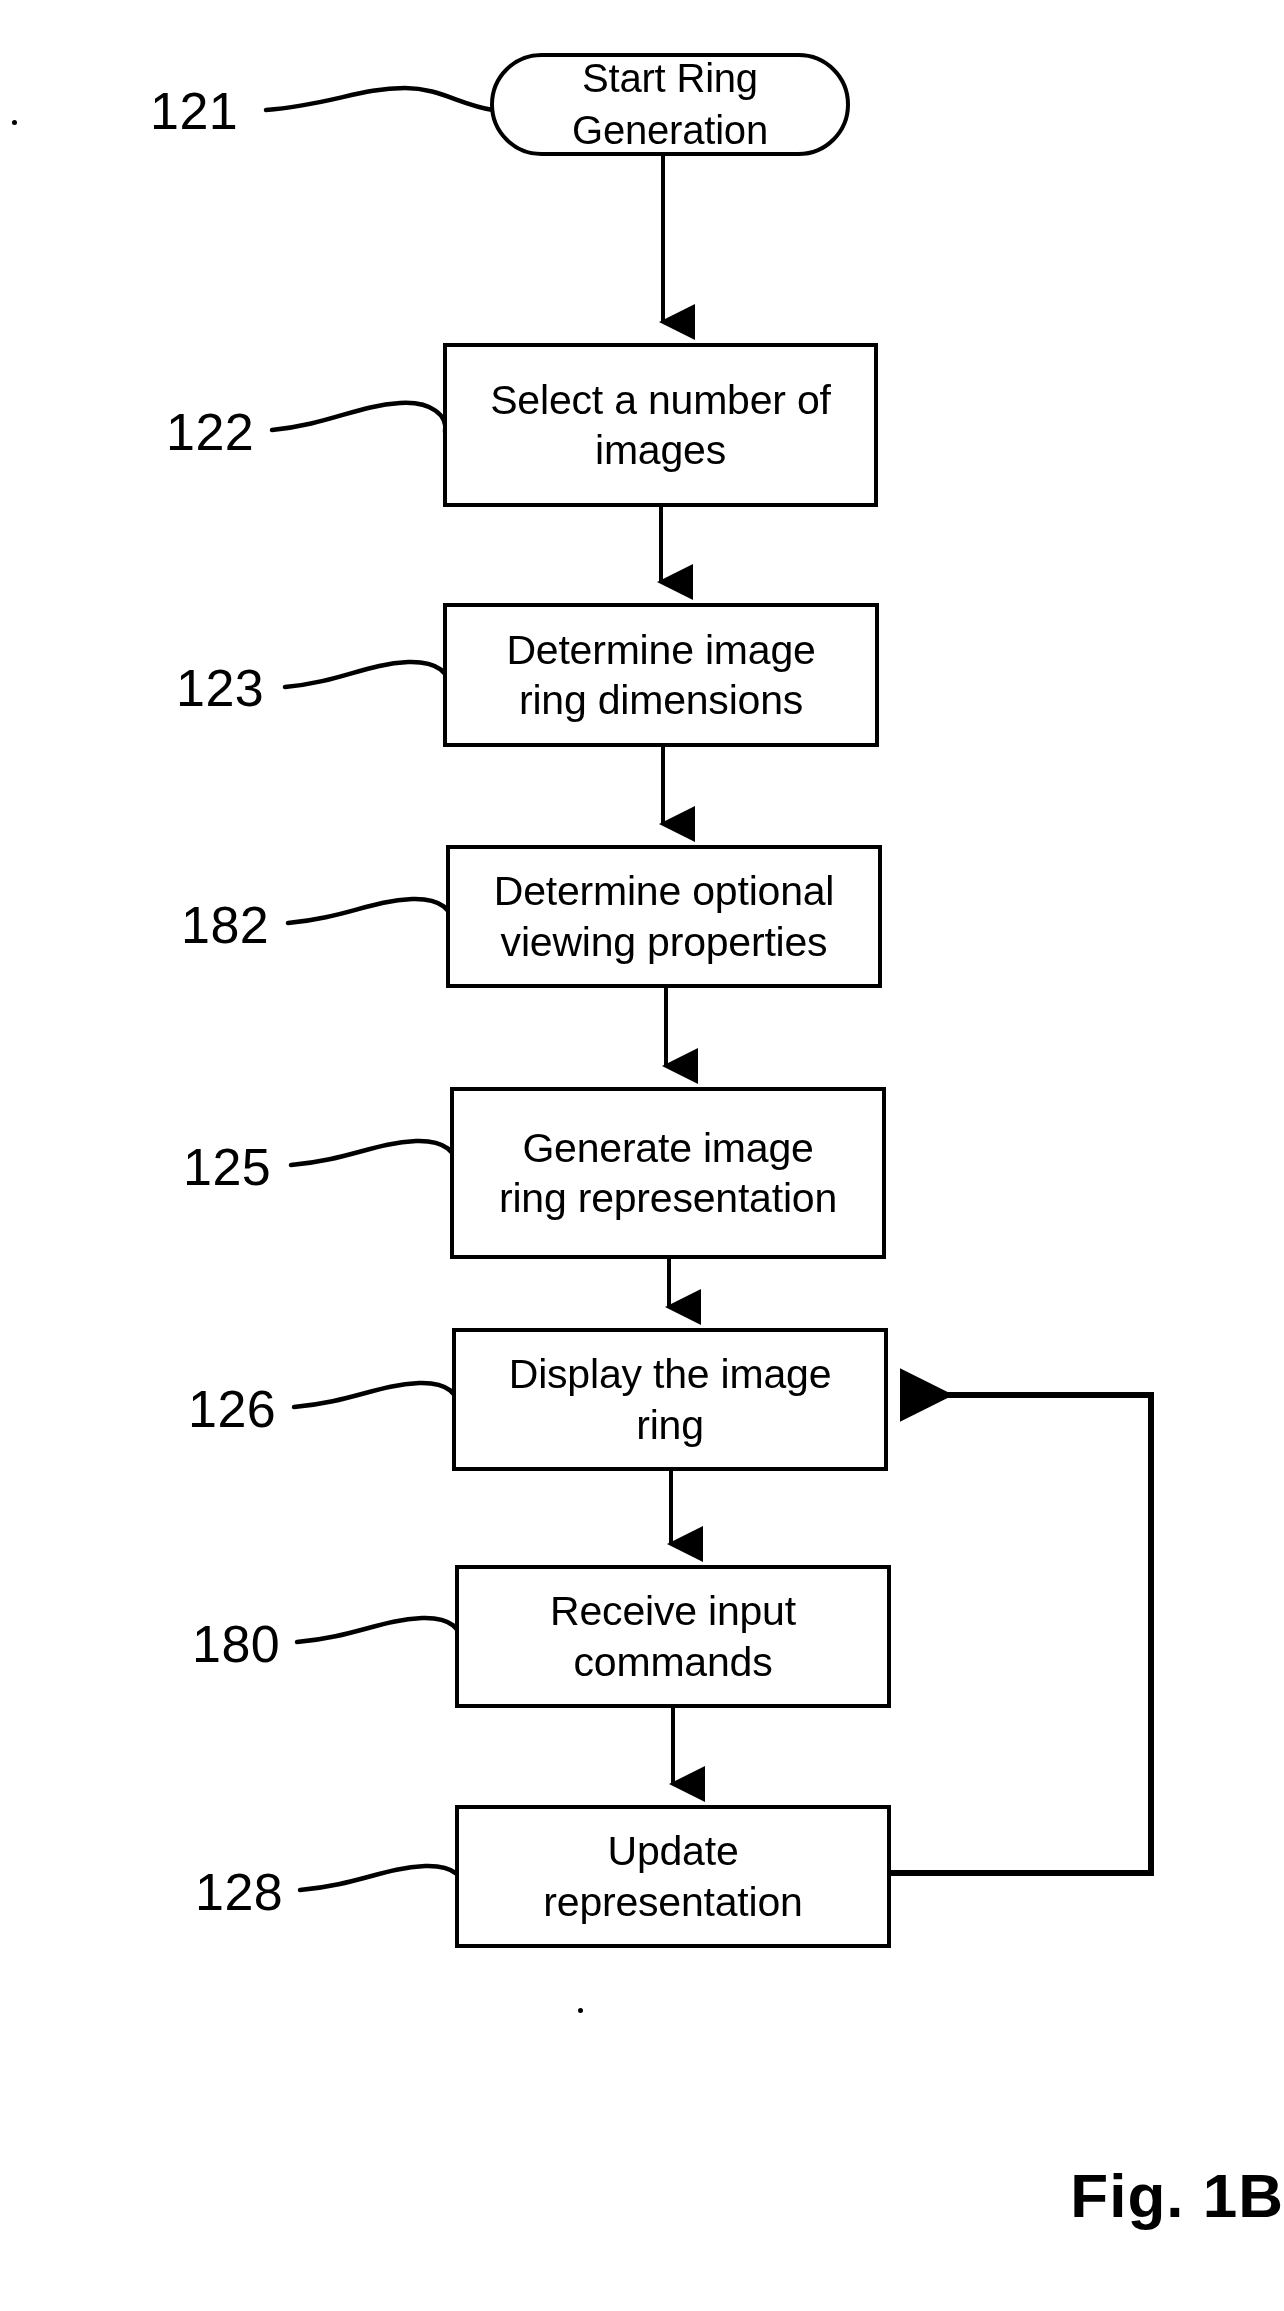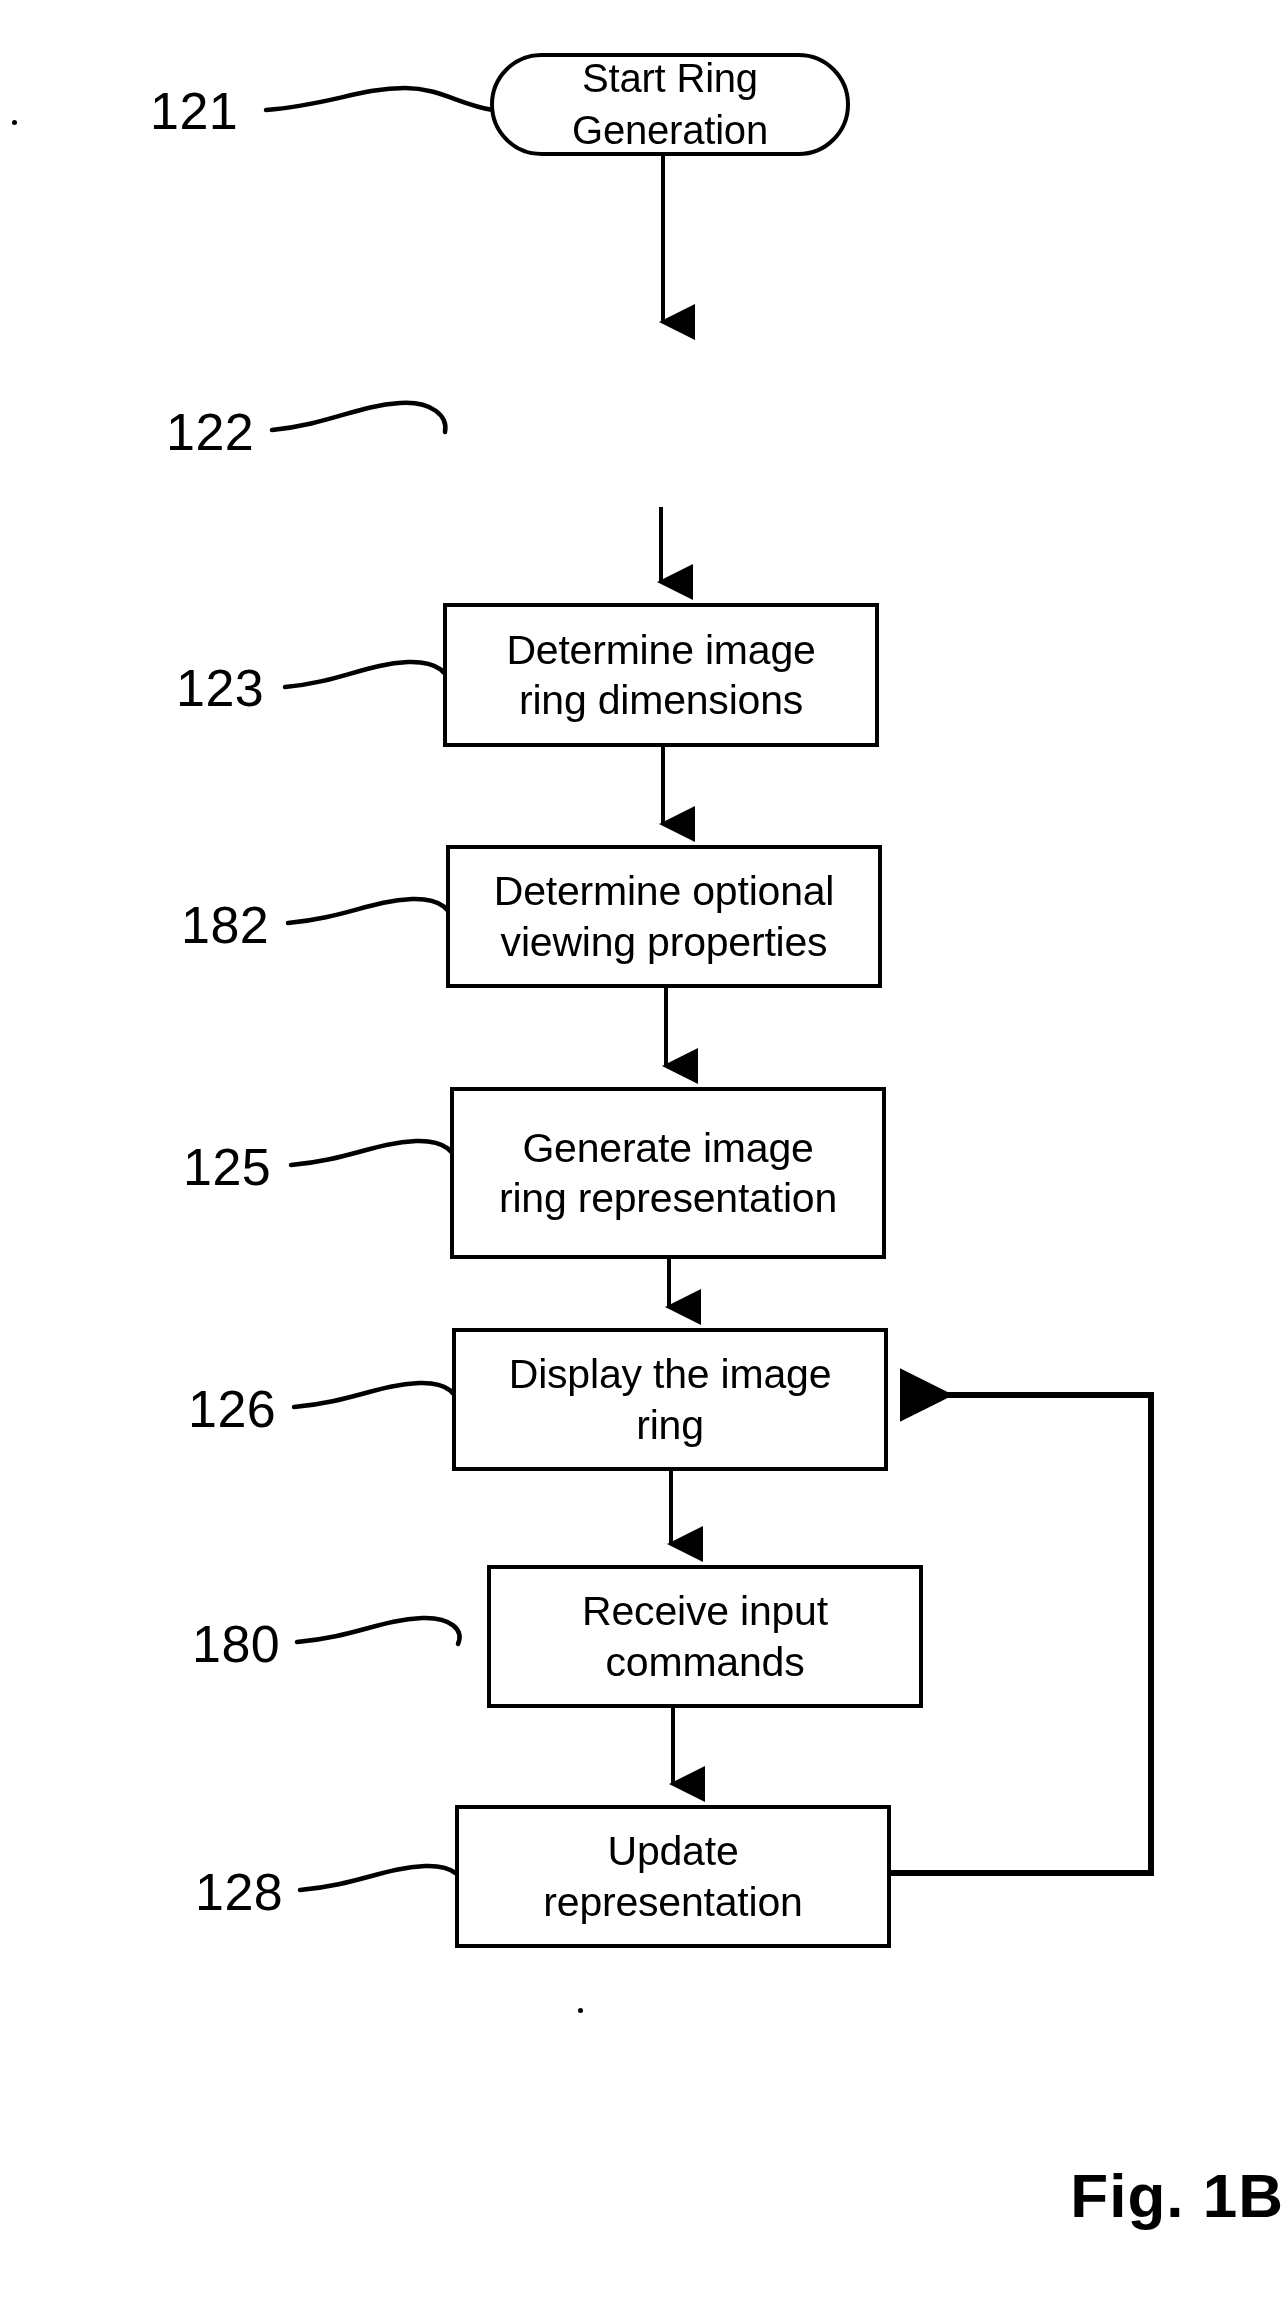--- a/index.html
+++ b/index.html
@@ -164,20 +164,24 @@
     <g fill="none" stroke="#000000" stroke-width="4.5" stroke-linecap="round">
       <path d="M300,1880 C357,1875 383,1858 425,1856 C454,1855 467,1868 461,1882"></path>
     </g>
   </svg>
 
   <div class="node terminal" style="left:490px; top:43px; width:360px; height:103px;">
     <span class="node-text">Start  Ring
 Generation</span>
   </div>
 
+  <div class="node" style="left:443px; top:333px; width:435px; height:164px;">
+    <span class="node-text">Select a number of
+images</span>
+  </div>
 
   <div class="node" style="left:443px; top:593px; width:436px; height:144px;">
     <span class="node-text">Determine image
 ring dimensions</span>
   </div>
 
   <div class="node" style="left:446px; top:835px; width:436px; height:143px;">
     <span class="node-text">Determine optional
 viewing properties</span>
   </div>
@@ -185,21 +189,21 @@
   <div class="node" style="left:450px; top:1077px; width:436px; height:172px;">
     <span class="node-text">Generate image
 ring representation</span>
   </div>
 
   <div class="node" style="left:452px; top:1318px; width:436px; height:143px;">
     <span class="node-text">Display the image
 ring</span>
   </div>
 
-  <div class="node" style="left:455px; top:1555px; width:436px; height:143px;margin-left:32px;">
+  <div class="node" style="left:455px; top:1555px; width:436px; height:143px;">
     <span class="node-text">Receive input
 commands</span>
   </div>
 
   <div class="node" style="left:455px; top:1795px; width:436px; height:143px;">
     <span class="node-text">Update
 representation</span>
   </div>
 
   <div class="ref-label" style="left:150px; top:75px;">121</div>

